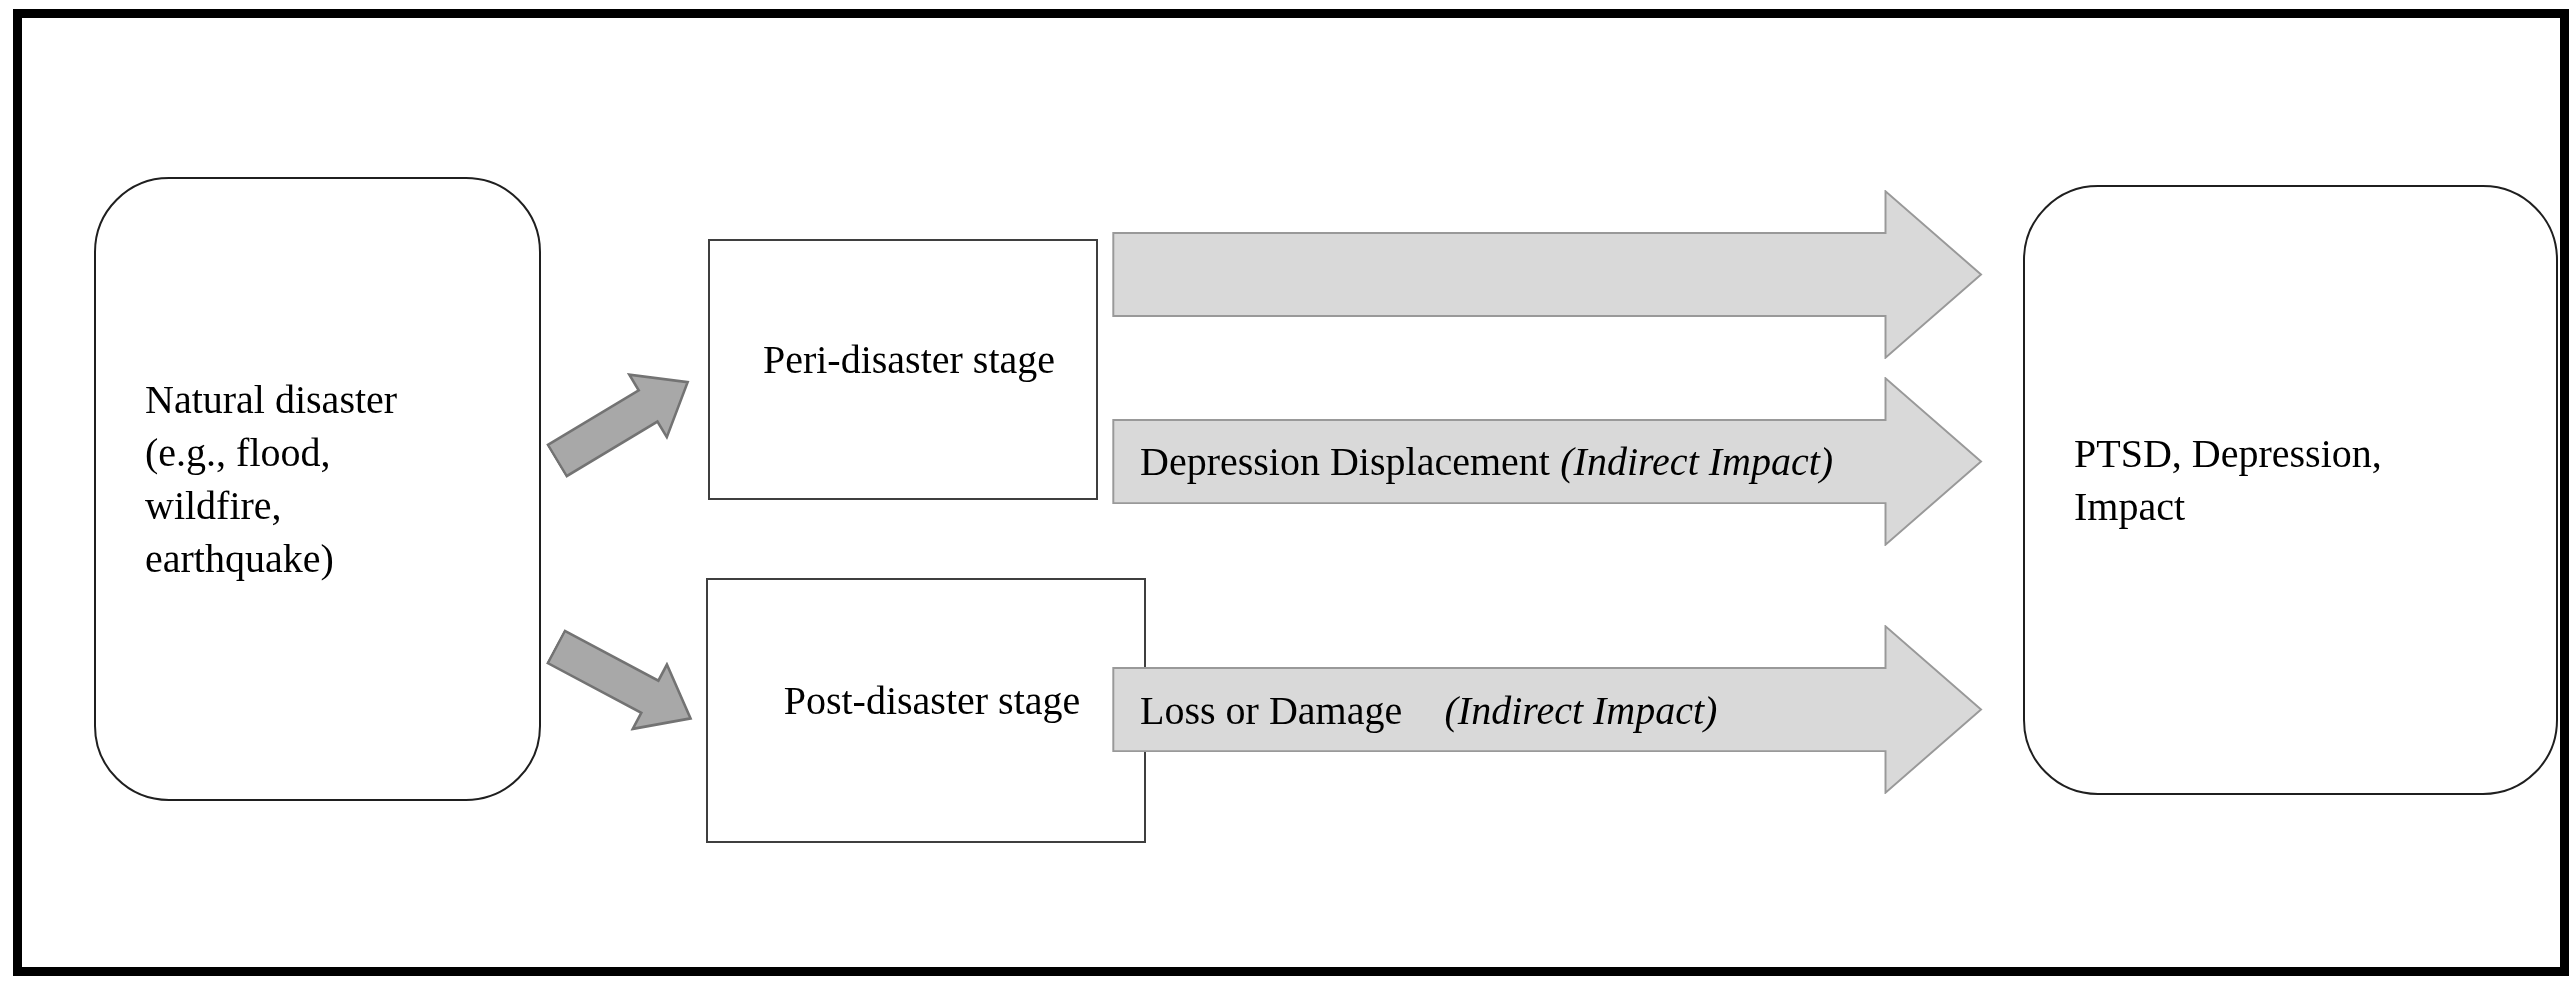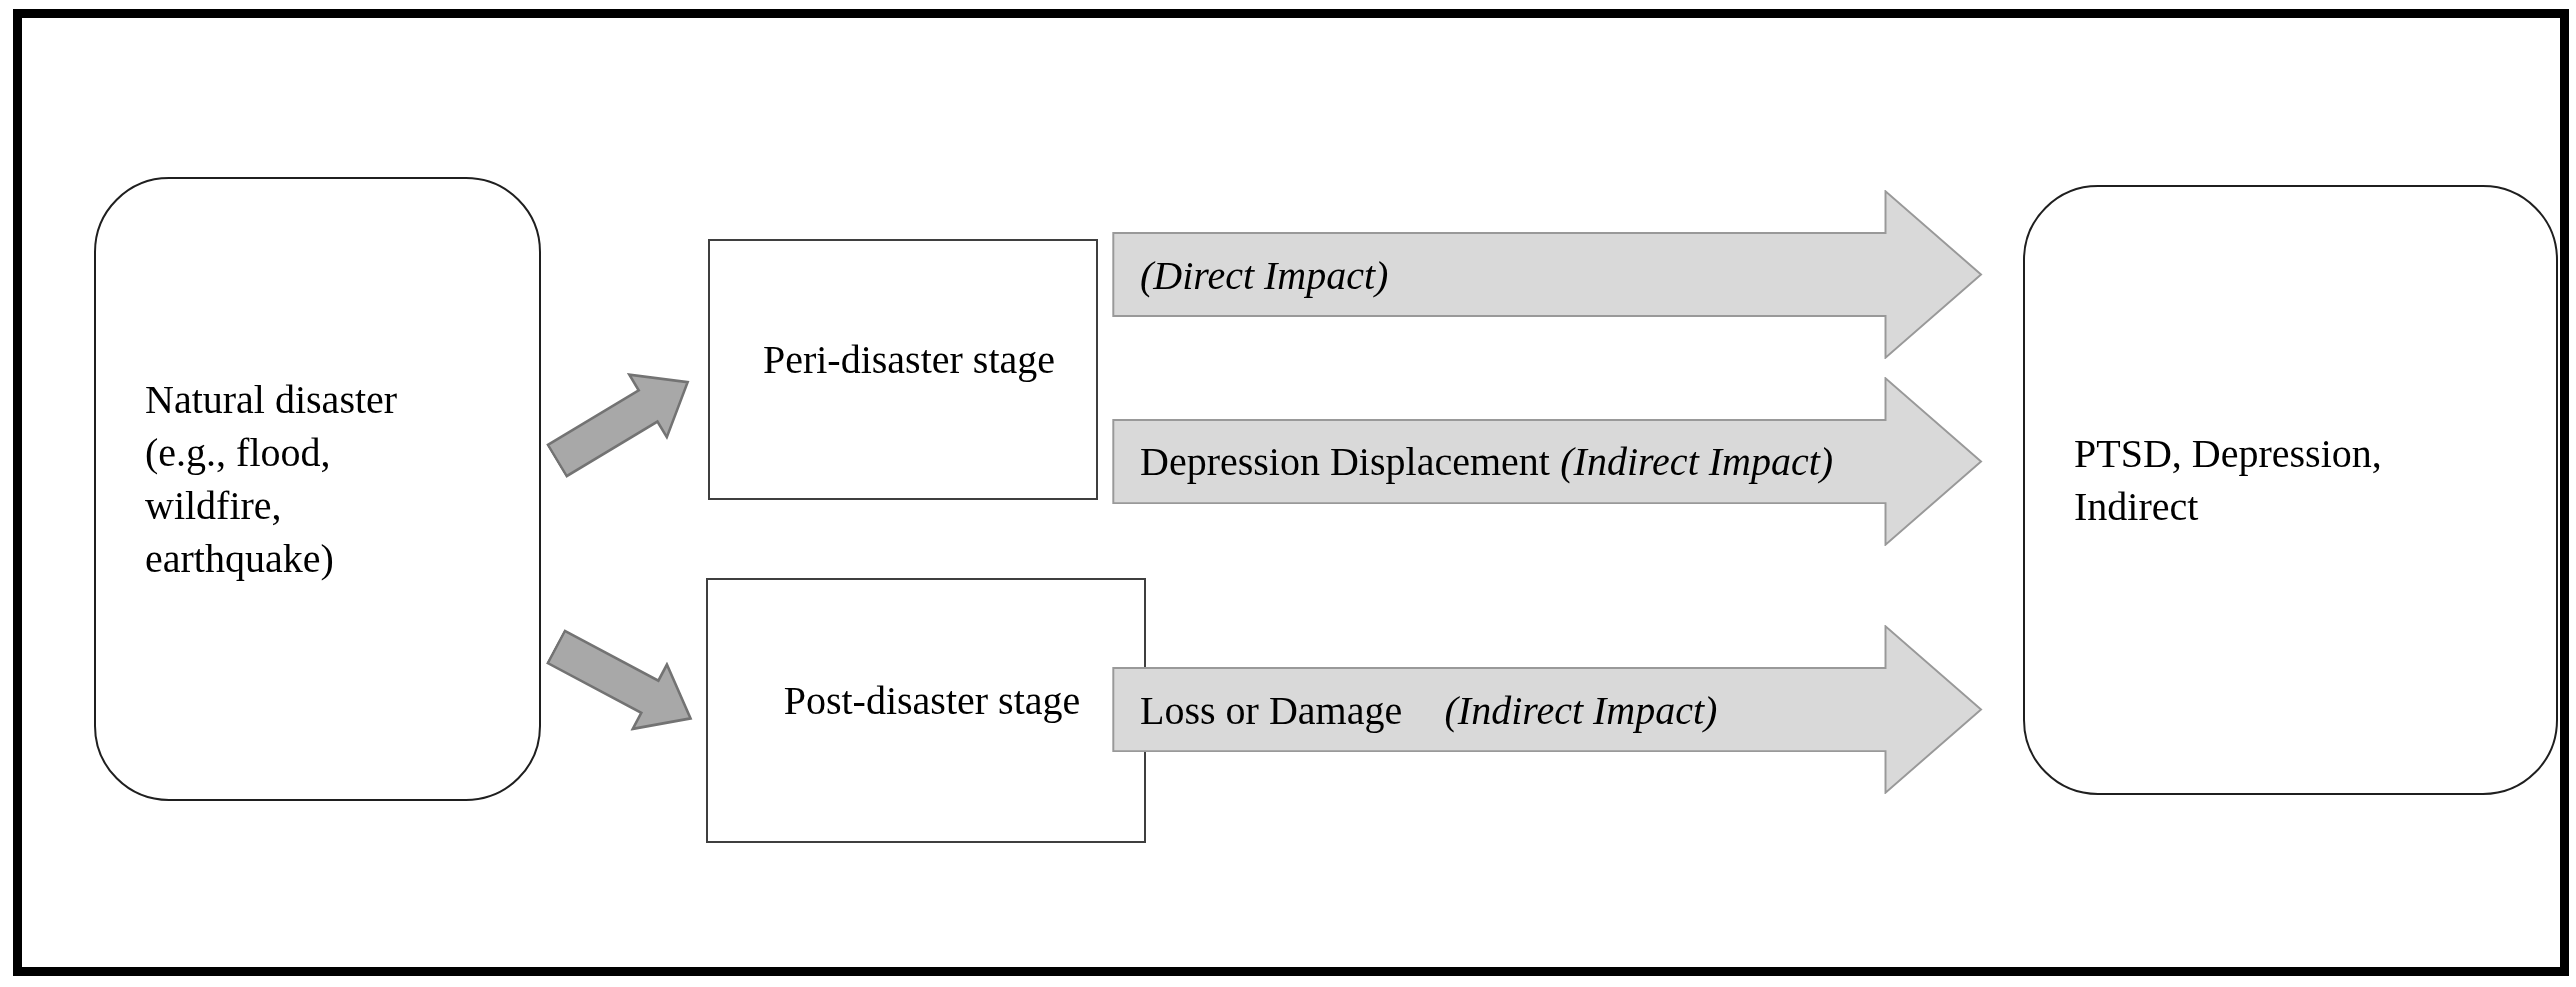--- a/index.html
+++ b/index.html
@@ -77,37 +77,36 @@
     <div>Peri-disaster stage</div>
   </div>
   <div class="node stagebox box-post">
     <div>Post-disaster stage</div>
   </div>
 
   <svg class="bigarrow arrow-1" viewBox="0 0 1340 260" aria-hidden="true">
     <polygon points="2,66 1190,66 1190,2 1337,130 1190,258 1190,194 2,194"></polygon>
   </svg>
   <div class="arrowlabel label-1">
-    <span class="qual">(Direct Impact)</span>
   </div>
 
   <svg class="bigarrow arrow-2" viewBox="0 0 1340 260" aria-hidden="true">
     <polygon points="2,66 1190,66 1190,2 1337,130 1190,258 1190,194 2,194"></polygon>
   </svg>
   <div class="arrowlabel label-2">
     <span class="plain">Depression Displacement</span>
     <span class="qual">(Indirect Impact)</span>
   </div>
 
   <svg class="bigarrow arrow-3" viewBox="0 0 1340 260" aria-hidden="true">
     <polygon points="2,66 1190,66 1190,2 1337,130 1190,258 1190,194 2,194"></polygon>
   </svg>
   <div class="arrowlabel label-3">
     <span class="plain">Loss or Damage</span>
     <span class="qual">(Indirect Impact)</span>
   </div>
 
   <div class="node rounded node-outcomes">
     <div>PTSD, Depression,</div>
-    <div>Indirect</div>
+    <div>Impact</div>
   </div>
 </div>
 
 
 </body></html>

